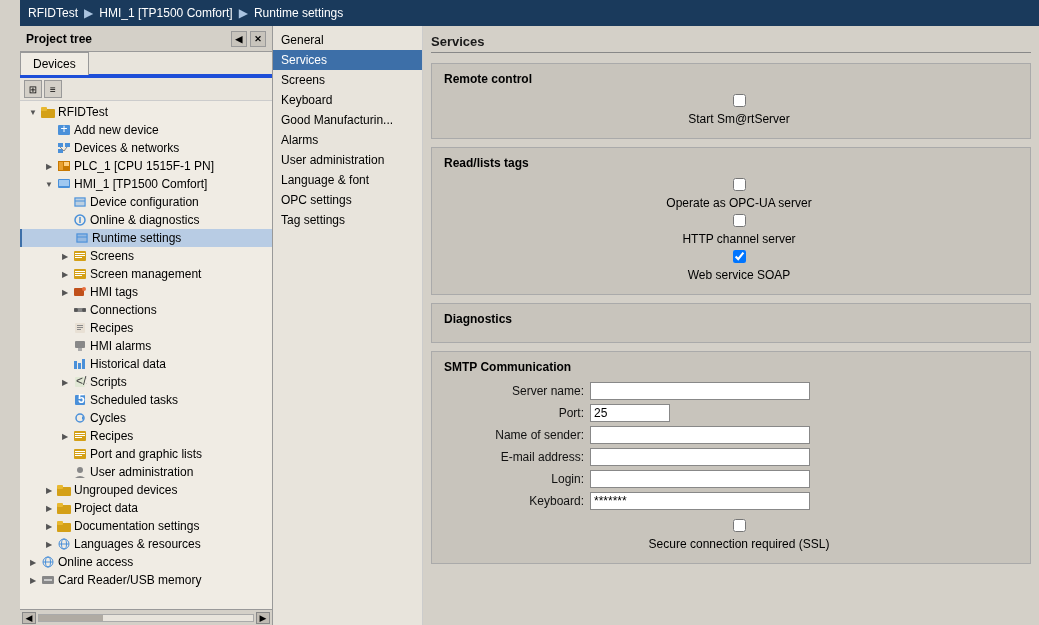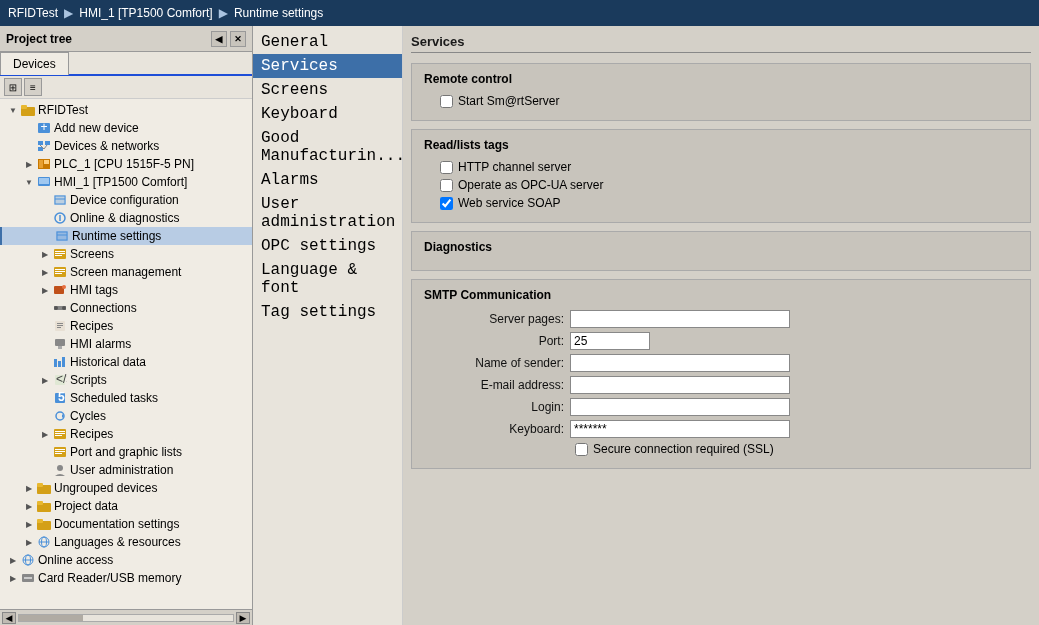--- a/index.html
+++ b/index.html
@@ -1,19 +1,19 @@
 <!DOCTYPE html>
 <html><head>
   <meta charset="utf-8">
   <style>
     * { box-sizing: border-box; margin: 0; padding: 0; font-family: 'Segoe UI', Arial, sans-serif; font-size: 12px; }
     body { background: #d4d0c8; overflow: hidden; }
 
     
-    .app-container { display: flex; flex-direction: column; width: 1039px; height: 625px; }
+    .app-container { display: flex; flex-direction: column; width: 1039px; height: 625px; padding-left: 20px; }
 
     
     .breadcrumb-bar {
       background: #1a3a5c;
       color: #ffffff;
       padding: 4px 8px;
       font-size: 12px;
       display: flex;
       align-items: center;
       min-height: 26px;
@@ -50,21 +50,21 @@
       width: 16px; height: 16px;
       background: #c8c4bc;
       border: 1px solid #999;
       display: flex; align-items: center; justify-content: center;
       font-size: 9px; cursor: pointer;
     }
 
     
     .devices-tab-bar {
       background: #e8e4dc;
-      border-bottom: 2px solid #1d4ed8;
+      border-bottom: 4px solid #1d4ed8;
       display: flex;
     }
     .devices-tab {
       padding: 4px 12px;
       background: #f0ece4;
       border: 1px solid #999;
       border-bottom: none;
       font-size: 12px;
       cursor: pointer;
       margin-bottom: -1px;
@@ -151,23 +151,22 @@
     .nav-panel {
       width: 150px;
       background: #e8e4dc;
       border-right: 1px solid #ccc;
       padding-top: 4px;
       flex-shrink: 0;
     }
     .nav-item {
       padding: 3px 8px;
       cursor: pointer;
-      font-size: 16px;
+      font-size: 12px;
       color: #000;
-      font-family: Liberation Mono, monospace;
     }
     .nav-item.active {
       background: #3d6fa8;
       color: white;
     }
 
     
     .right-panel {
       flex: 1;
       background: #d4d0c8;
@@ -196,20 +195,21 @@
       margin-bottom: 8px;
       color: #000;
     }
 
     .checkbox-row {
       display: flex;
       align-items: center;
       gap: 5px;
       margin-bottom: 4px;
       padding-left: 16px;
+      flex-direction: column;
     }
     .checkbox-row input[type=checkbox] {
       width: 13px; height: 13px; cursor: pointer;
     }
     .checkbox-label { font-size: 12px; }
 
     
     .smtp-form { padding-left: 16px; }
     .form-row {
       display: flex;
@@ -309,21 +309,21 @@
           <div class="tree-item">
             <span class="tree-indent" style="width: 20px;"></span>
             <span class="tree-expand" style="color: rgb(85, 85, 85); font-size: 8px;">▶</span>
             <span class="tree-icon">
               <svg width="14" height="12" viewBox="0 0 14 12">
                 <rect x="1" y="1" width="12" height="10" fill="#c87800"></rect>
                 <rect x="2" y="2" width="4" height="8" fill="#e8a030"></rect>
                 <rect x="7" y="2" width="5" height="4" fill="#ffd080"></rect>
               </svg>
             </span>
-            <span class="tree-label">PLC_1 [CPU 1515F-5 PN]</span>
+            <span class="tree-label">PLC_1 [CPU 1515F-1 PN]</span>
           </div>
           <div class="tree-item">
             <span class="tree-indent" style="width: 20px;"></span>
             <span class="tree-expand" style="color: rgb(85, 85, 85); font-size: 8px;">▼</span>
             <span class="tree-icon">
               <svg width="14" height="12" viewBox="0 0 14 12">
                 <rect x="1" y="1" width="12" height="9" rx="1" fill="#4a90d9"></rect>
                 <rect x="2" y="2" width="10" height="6" fill="#a0c8f0"></rect>
               </svg>
             </span>
@@ -601,61 +601,61 @@
 
     <div class="nav-panel" id="nav-panel">
 
     <div class="nav-item">General</div>
         <div class="nav-item active">Services</div>
         <div class="nav-item">Screens</div>
         <div class="nav-item">Keyboard</div>
         <div class="nav-item">Good Manufacturin...</div>
         <div class="nav-item">Alarms</div>
         <div class="nav-item">User administration</div>
+        <div class="nav-item">Language &amp; font</div>
         <div class="nav-item">OPC settings</div>
-        <div class="nav-item">Language &amp; font</div>
         <div class="nav-item">Tag settings</div>
       </div>
 
     <div class="right-panel">
       <div class="section-title">Services</div>
 
       <div class="service-section">
         <div class="service-section-title">Remote control</div>
         <div class="checkbox-row">
           <input type="checkbox" id="smart_server" style="">
           <label class="checkbox-label" for="smart_server">Start Sm@rtServer</label>
         </div>
       </div>
 
       <div class="service-section">
         <div class="service-section-title">Read/lists tags</div>
         <div class="checkbox-row">
+          <input type="checkbox" id="opc_ua" style="">
+          <label class="checkbox-label" for="opc_ua">Operate as OPC-UA server</label>
+        </div>
+        <div class="checkbox-row">
           <input type="checkbox" id="http_channel" style="">
           <label class="checkbox-label" for="http_channel">HTTP channel server</label>
-        </div>
-        <div class="checkbox-row">
-          <input type="checkbox" id="opc_ua" style="">
-          <label class="checkbox-label" for="opc_ua">Operate as OPC-UA server</label>
         </div>
         <div class="checkbox-row">
           <input type="checkbox" id="web_service" checked="" style="">
           <label class="checkbox-label" for="web_service">Web service SOAP</label>
         </div>
       </div>
 
       <div class="service-section">
         <div class="service-section-title">Diagnostics</div>
       </div>
 
       <div class="service-section">
         <div class="service-section-title">SMTP Communication</div>
         <div class="smtp-form">
           <div class="form-row">
-            <span class="form-label">Server pages:</span>
+            <span class="form-label">Server name:</span>
             <input type="text" class="form-input" value="" style="">
           </div>
           <div class="form-row">
             <span class="form-label">Port:</span>
             <input type="text" class="form-input narrow" value="25" style="">
           </div>
           <div class="form-row">
             <span class="form-label">Name of sender:</span>
             <input type="text" class="form-input" value="" style="">
           </div>

